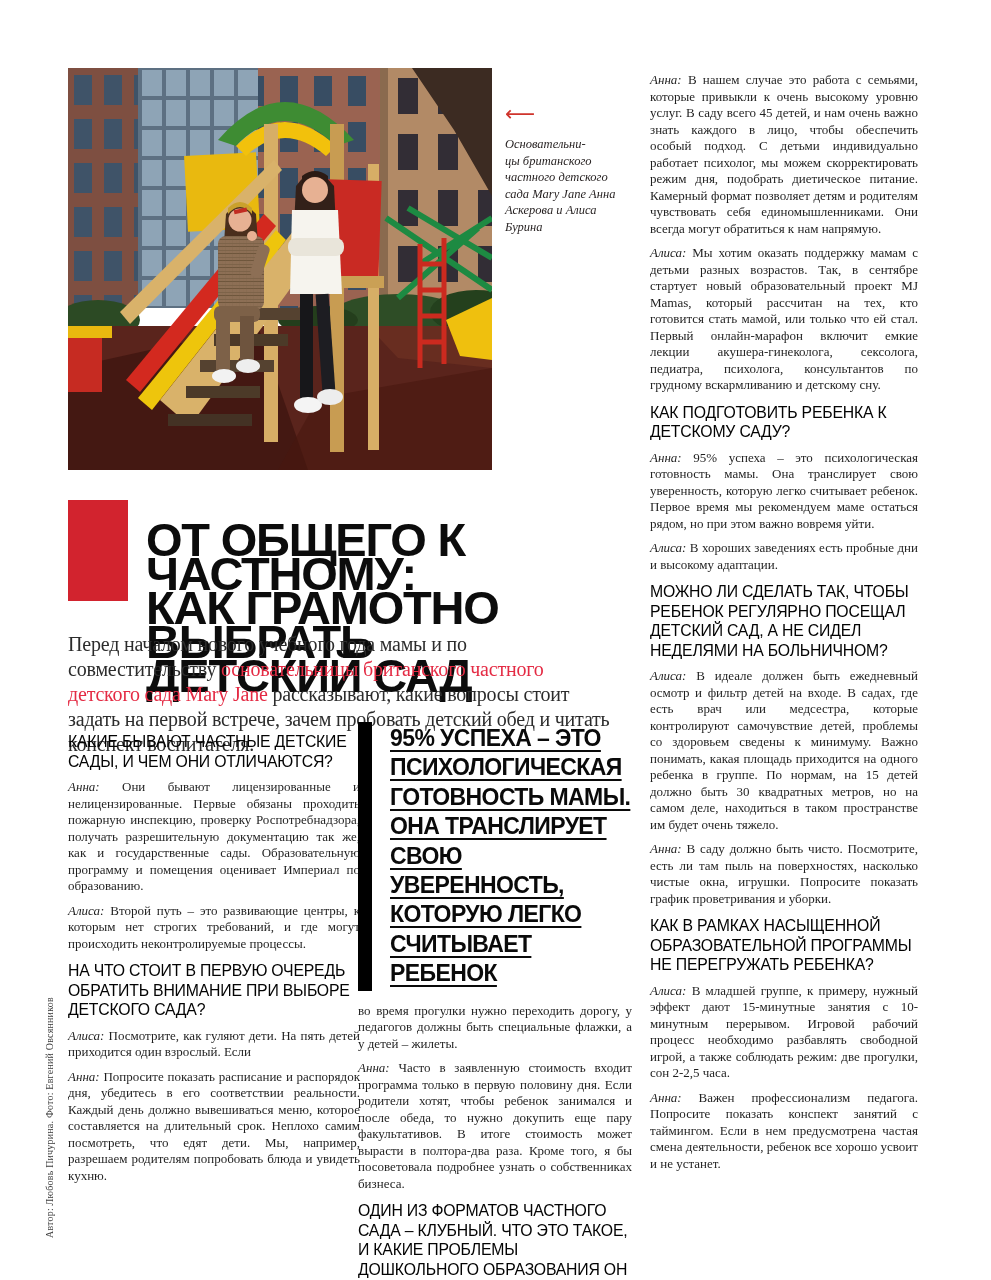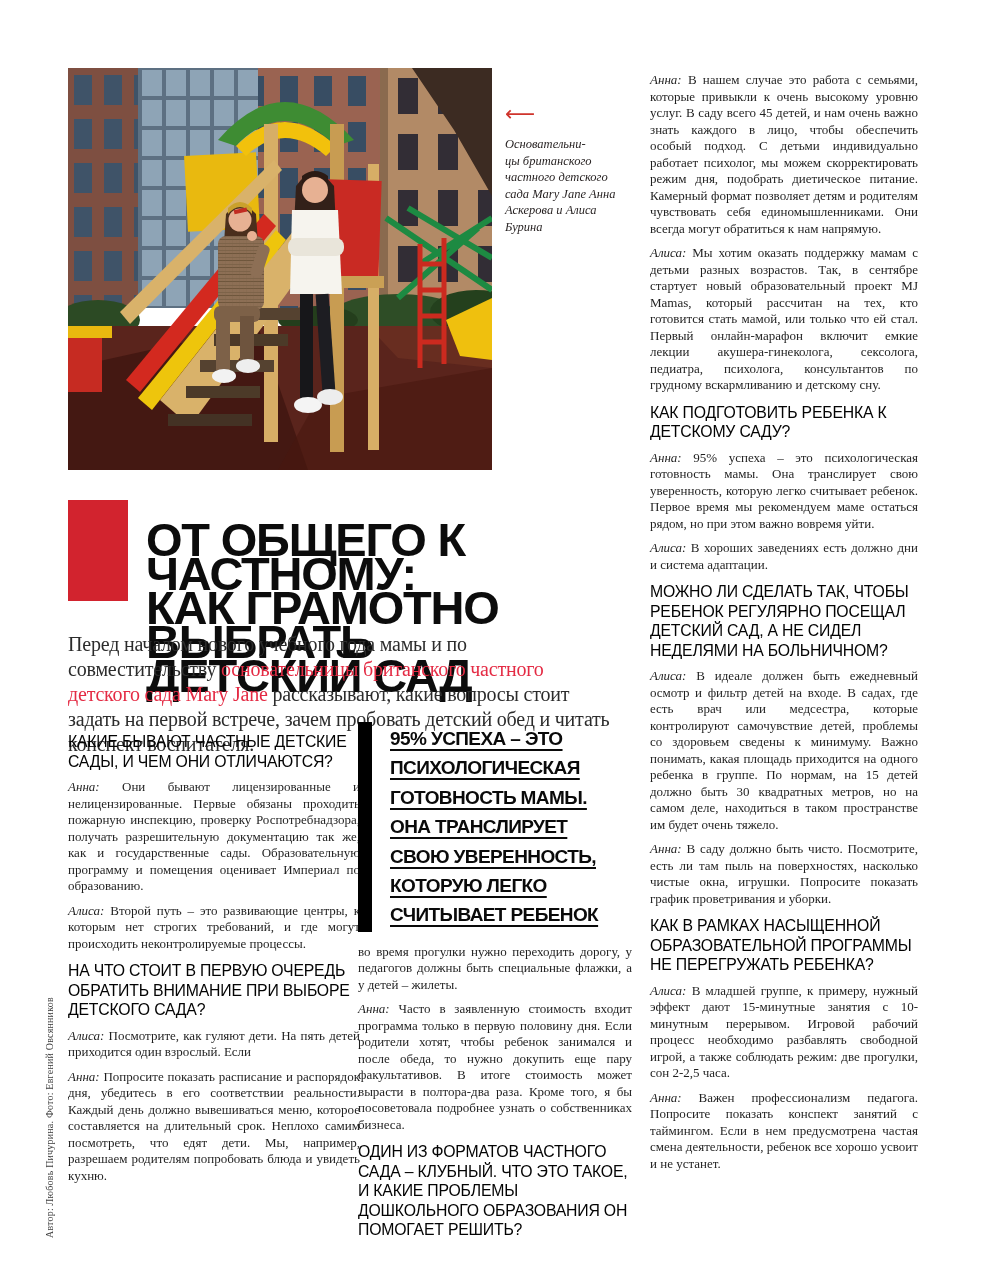--- a/index.html
+++ b/index.html
@@ -38,21 +38,21 @@
   h3.q { font-family:"Liberation Sans", sans-serif; font-weight:normal;
       font-size:15.8px; line-height:19.5px; letter-spacing:-0.2px; color:#030303;
       margin:9px 0 6px; text-transform:uppercase; }
   h3.q.first { margin-top:12px; }
 
   p.para { margin:8px 0 6px; text-align:justify; }
   .speaker { font-style:italic; }
 
   .pullquote { border-left:14px solid #000; padding:2px 0 2px 18px; margin:0 0 12px;
       font-family:"Liberation Sans", sans-serif; font-weight:bold;
-      font-size:19px; line-height:29.4px; letter-spacing:-0.6px; color:#0a0a0a;
+      font-size:23px; line-height:29.4px; letter-spacing:-0.6px; color:#0a0a0a;
       text-decoration:underline; text-decoration-thickness:1.5px; text-underline-offset:4px;
       white-space:pre-line; text-transform:uppercase; }
 
   .contact { margin-top:16px; font-style:italic; font-weight:bold; color:#c9252c;
       font-size:13.5px; line-height:17.5px; white-space:pre-line; }
 </style>
 </head>
 <body>
 
 <div class="page">
@@ -189,21 +189,21 @@
     <p class="para"><span>во время прогулки нужно переходить дорогу, у педагогов должны быть специальные флажки, а у детей – жилеты.</span></p>
     <p class="para"><i class="speaker">Анна:</i> <span>Часто в заявленную стоимость входит программа только в первую половину дня. Если родители хотят, чтобы ребенок занимался и после обеда, то нужно докупить еще пару факультативов. В итоге стоимость может вырасти в полтора-два раза. Кроме того, я бы посоветовала подробнее узнать о собственниках бизнеса.</span></p>
     <h3 class="q">ОДИН ИЗ ФОРМАТОВ ЧАСТНОГО САДА – КЛУБНЫЙ. ЧТО ЭТО ТАКОЕ, И КАКИЕ ПРОБЛЕМЫ ДОШКОЛЬНОГО ОБРАЗОВАНИЯ ОН ПОМОГАЕТ РЕШИТЬ?</h3>
   </div>
 
   <div class="col col-right">
     <p class="para"><i class="speaker">Анна:</i> <span>В нашем случае это работа с семьями, которые привыкли к очень высокому уровню услуг. В саду всего 45 детей, и нам очень важно знать каждого в лицо, чтобы обеспечить особый подход. С детьми индивидуально работает психолог, мы можем скорректировать режим дня, подобрать диетическое питание. Камерный формат позволяет детям и родителям чувствовать себя единомышленниками. Они всегда могут обратиться к нам напрямую.</span></p>
     <p class="para"><i class="speaker">Алиса:</i> <span>Мы хотим оказать поддержку мамам с детьми разных возрастов. Так, в сентябре стартует новый образовательный проект MJ Mamas, который рассчитан на тех, кто готовится стать мамой, или только что ей стал. Первый онлайн-марафон включит емкие лекции акушера-гинеколога, сексолога, педиатра, психолога, консультантов по грудному вскармливанию и детскому сну.</span></p>
     <h3 class="q">КАК ПОДГОТОВИТЬ РЕБЕНКА К ДЕТСКОМУ САДУ?</h3>
     <p class="para"><i class="speaker">Анна:</i> <span>95% успеха – это психологическая готовность мамы. Она транслирует свою уверенность, которую легко считывает ребенок. Первое время мы рекомендуем маме остаться рядом, но при этом важно вовремя уйти.</span></p>
-    <p class="para"><i class="speaker">Алиса:</i> <span>В хороших заведениях есть должно дни и система адаптации.</span></p>
+    <p class="para"><i class="speaker">Алиса:</i> <span>В хороших заведениях есть пробные дни и высокому адаптации.</span></p>
     <h3 class="q">МОЖНО ЛИ СДЕЛАТЬ ТАК, ЧТОБЫ РЕБЕНОК РЕГУЛЯРНО ПОСЕЩАЛ ДЕТСКИЙ САД, А НЕ СИДЕЛ НЕДЕЛЯМИ НА БОЛЬНИЧНОМ?</h3>
     <p class="para"><i class="speaker">Алиса:</i> <span>В идеале должен быть ежедневный осмотр и фильтр детей на входе. В садах, где есть врач или медсестра, которые контролируют самочувствие детей, проблемы со здоровьем сведены к минимуму. Важно понимать, какая площадь приходится на одного ребенка в группе. По нормам, на 15 детей должно быть 30 квадратных метров, но на самом деле, находиться в таком пространстве им будет очень тяжело.</span></p>
     <p class="para"><i class="speaker">Анна:</i> <span>В саду должно быть чисто. Посмотрите, есть ли там пыль на поверхностях, насколько чистые окна, игрушки. Попросите показать график проветривания и уборки.</span></p>
     <h3 class="q">КАК В РАМКАХ НАСЫЩЕННОЙ ОБРАЗОВАТЕЛЬНОЙ ПРОГРАММЫ НЕ ПЕРЕГРУЖАТЬ РЕБЕНКА?</h3>
     <p class="para"><i class="speaker">Алиса:</i> <span>В младшей группе, к примеру, нужный эффект дают 15-минутные занятия с 10-минутным перерывом. Игровой рабочий процесс необходимо разбавлять свободной игрой, а также соблюдать режим: две прогулки, сон 2-2,5 часа.</span></p>
     <p class="para"><i class="speaker">Анна:</i> <span>Важен профессионализм педагога. Попросите показать конспект занятий с таймингом. Если в нем предусмотрена частая смена деятельности, ребенок все хорошо усвоит и не устанет.</span></p>
   </div>
 
 </div>
 

